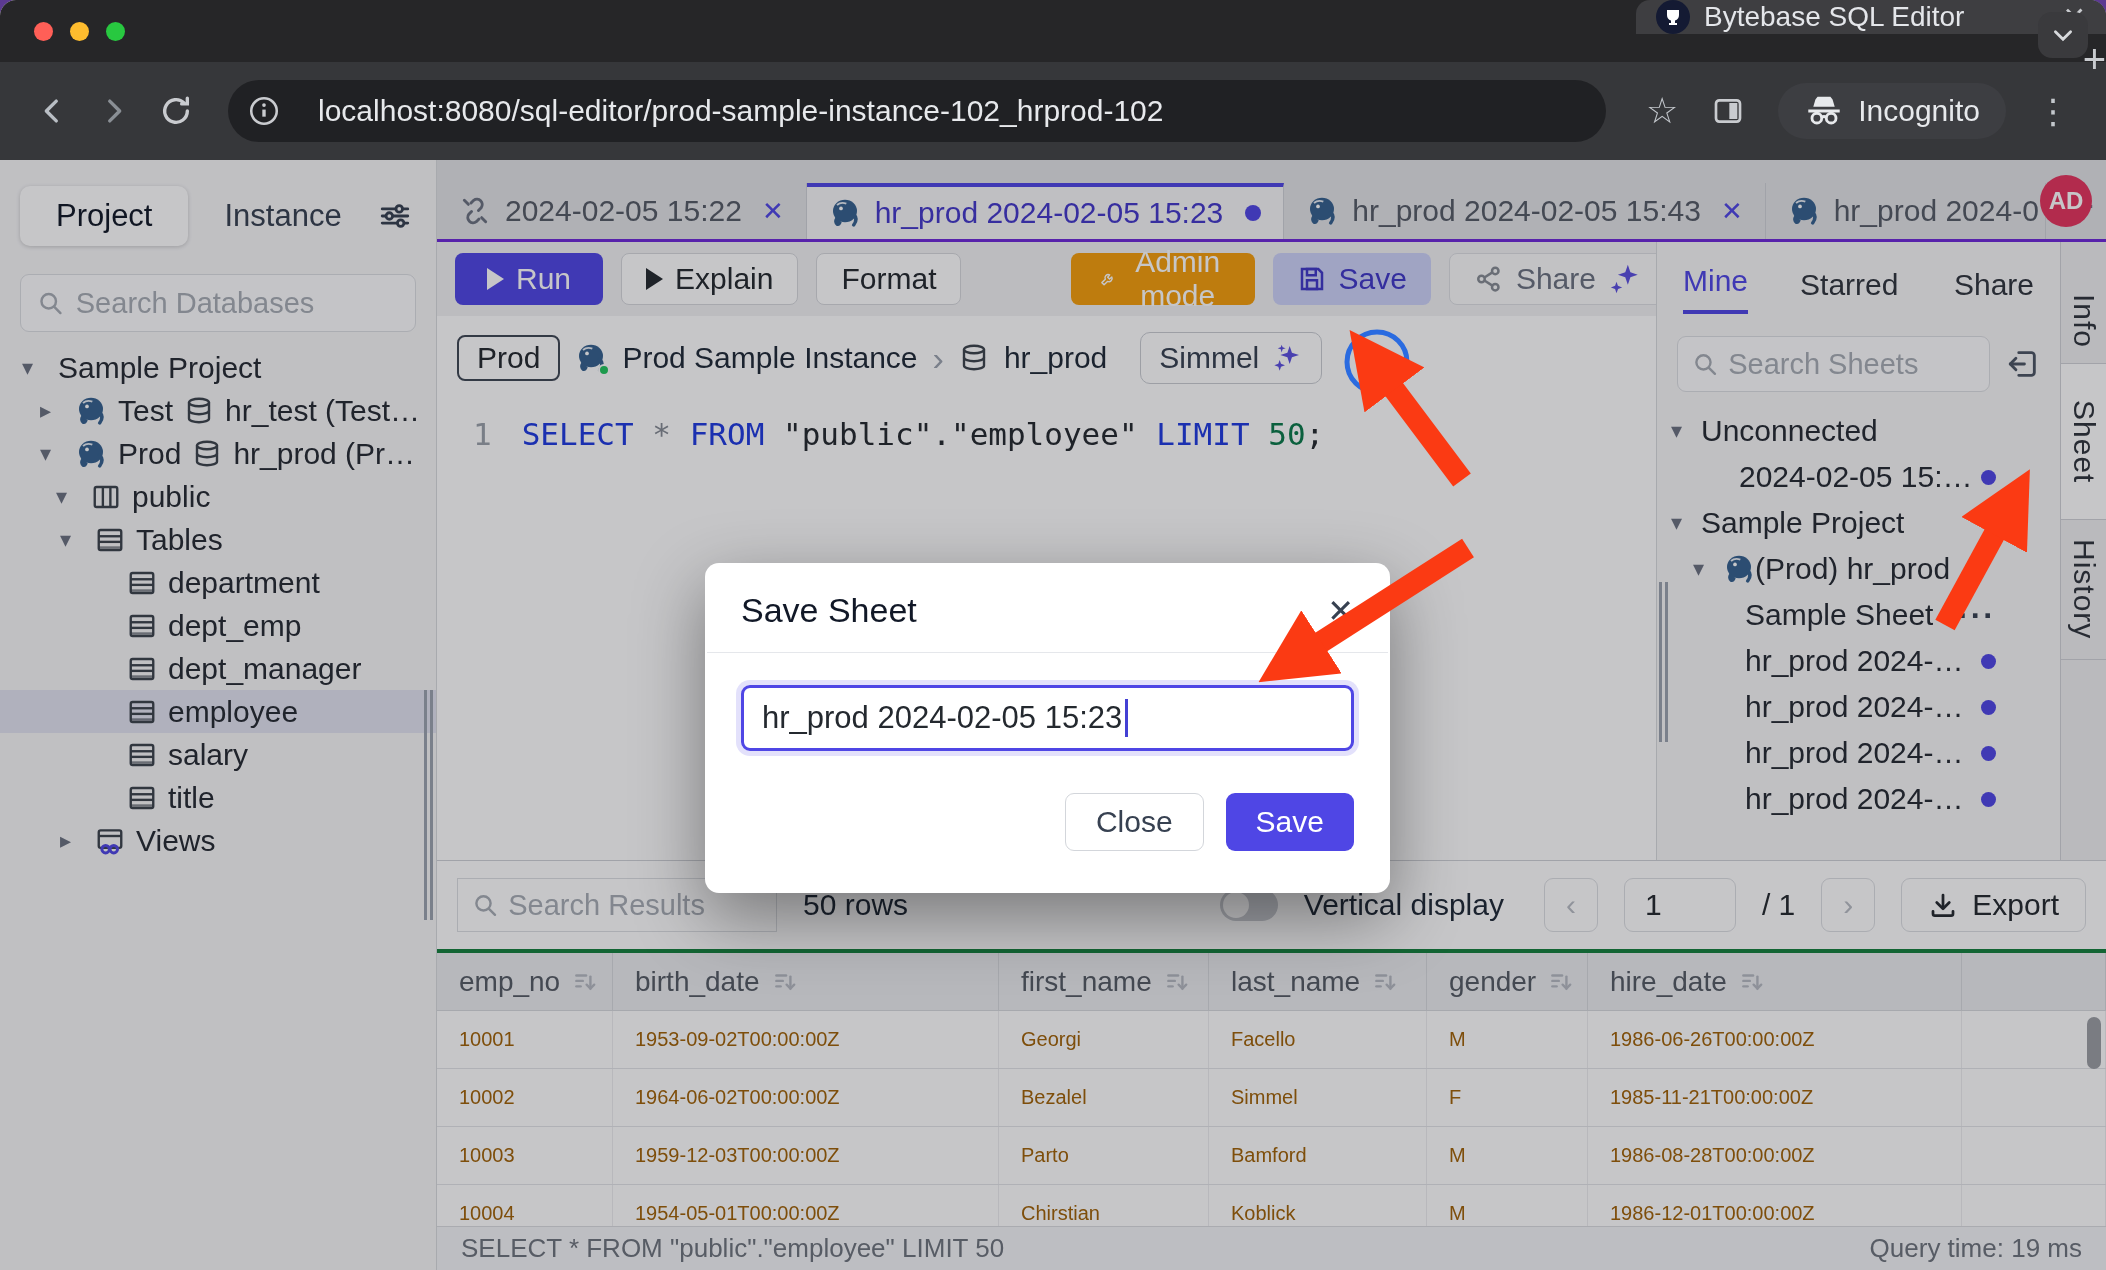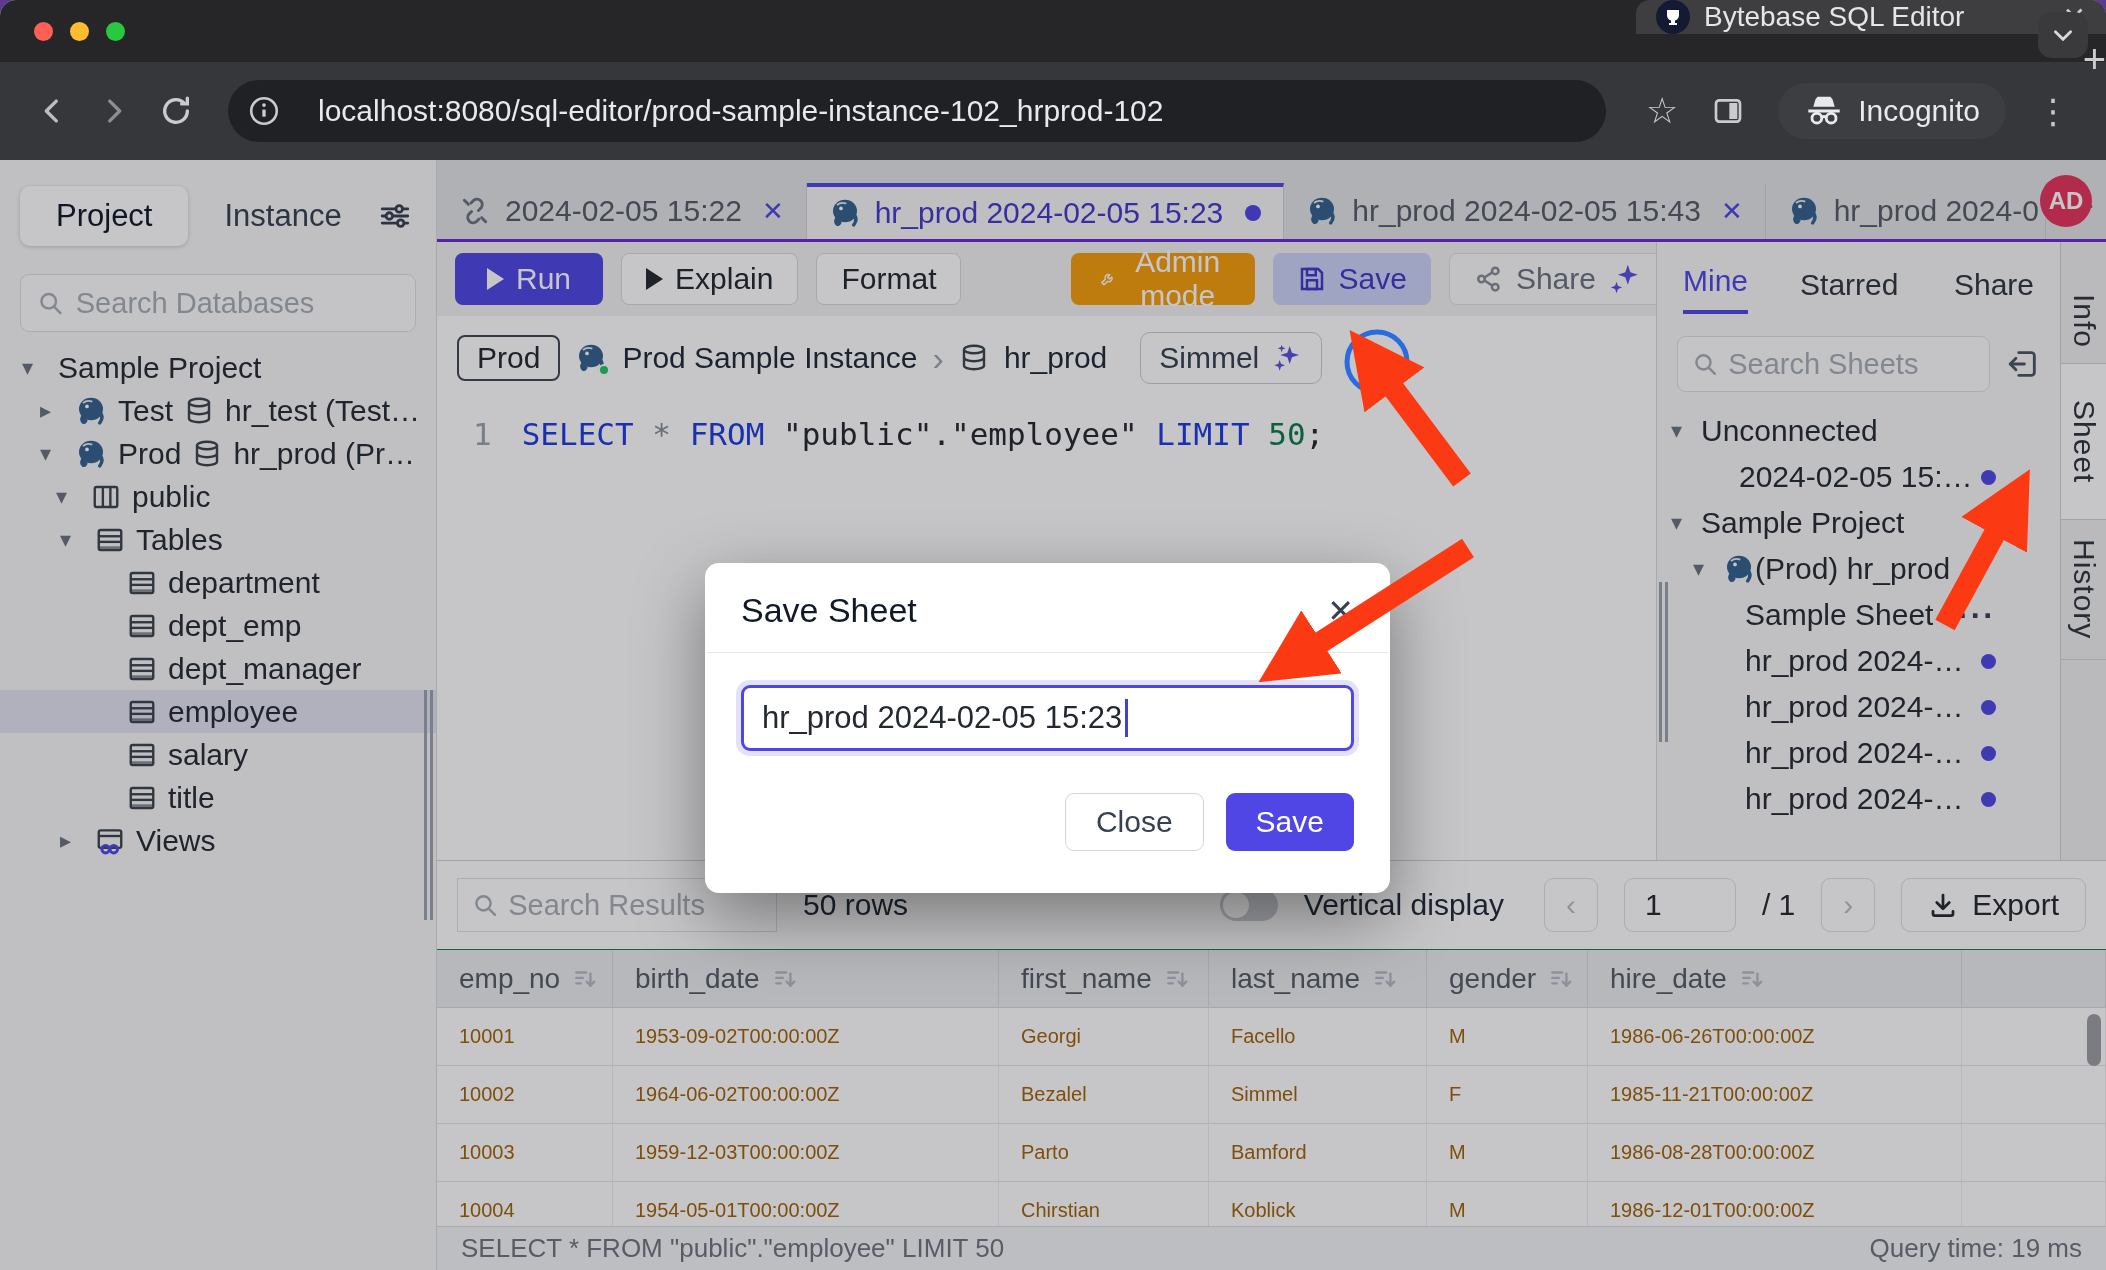--- a/index.html
+++ b/index.html
@@ -119,21 +119,21 @@
   .res-search input::placeholder{color:#a7adb5;}
   .rowcount{font-size:30px; color:#1f2937;}
   .spacer{flex:1;}
   .toggle{width:58px; height:32px; border-radius:16px; background:#c9ccd2; position:relative; flex:none;}
   .toggle .knob{position:absolute; left:3px; top:3px; width:26px; height:26px; border-radius:50%; background:#fff;}
   .tlabel{font-size:30px; color:#1f2937; margin-right:14px;}
   .pgbtn{width:54px;height:54px;border:1px solid #dcdee2;border-radius:9px;display:flex;align-items:center;justify-content:center;color:#b9bdc4;font-size:30px;background:#fff;}
   .pginput{width:112px;height:54px;border:1px solid #dcdee2;border-radius:9px;font-size:30px;padding-left:20px;color:#24292f;font-family:inherit;}
   .pgtotal{font-size:30px;color:#24292f;}
   .exportbtn{height:54px;border:1px solid #dcdee2;border-radius:9px;display:flex;align-items:center;gap:14px;padding:0 26px;font-size:30px;color:#24292f;background:#fff;}
-  .res-table{flex:1; overflow:hidden; position:relative; border-top:1px solid #15803d;}
+  .res-table{flex:1; overflow:hidden; position:relative; border-top:4px solid #15803d;}
   .hrow{height:58px; background:#ebedf0; border-bottom:1px solid #d7d9dd; display:flex;}
   .hcell{display:flex; align-items:center; gap:12px; padding-left:22px; font-size:28px; color:#555b64; border-right:1px solid #d7d9dd; flex:none;}
   .drow{height:58px; border-bottom:1px solid #e2e4e8; display:flex;}
   .dcell{display:flex; align-items:center; padding-left:22px; font-family:Liberation Sans, sans-serif; font-size:20px; color:#a16207; border-right:1px solid #ededf0; flex:none; white-space:nowrap; overflow:hidden;}
   .vscroll{position:absolute; right:5px; top:64px; width:14px; height:52px; border-radius:7px; background:#9b9ea4;}
   .statusbar{height:44px; background:#f4f5f7; border-top:1px solid #dadce0; display:flex; align-items:center; justify-content:space-between; padding:0 24px; font-size:26px; color:#6e747d; flex:none;}
 
   
   .modal{position:absolute; left:705px; top:563px; width:685px; height:330px; background:#fff; border-radius:14px; box-shadow:0 24px 70px rgba(0,0,0,.4); z-index:60; display:flex; flex-direction:column;}
   .m-head{display:flex; align-items:center; justify-content:space-between; padding:28px 36px 22px;}

